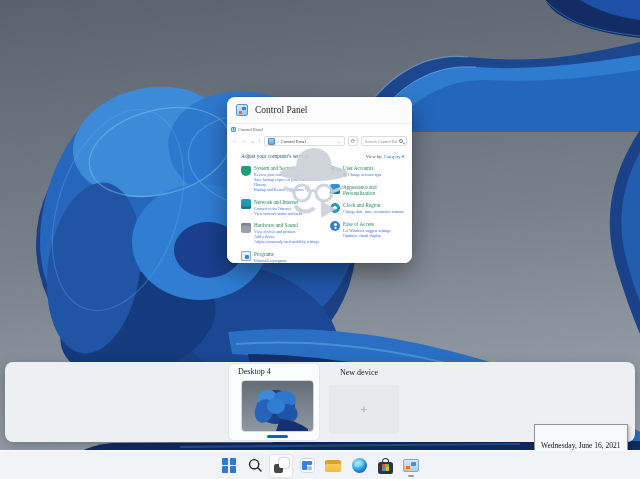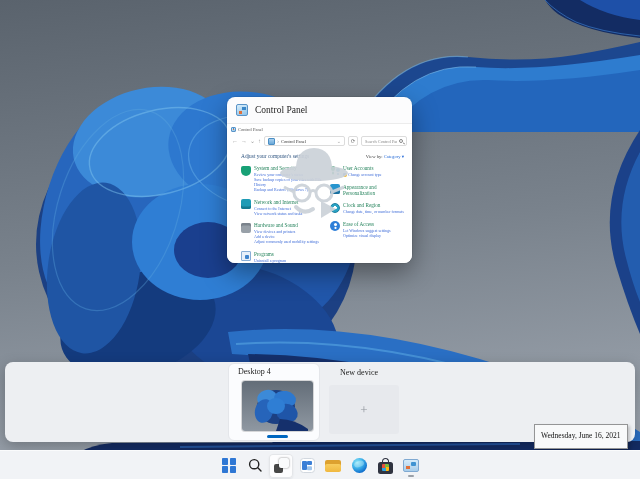--- a/index.html
+++ b/index.html
@@ -69,21 +69,21 @@
   .task-strip{position:absolute;left:5px;top:362px;width:630px;height:80px;background:#edeff2;border-radius:8px;box-shadow:0 4px 14px rgba(0,0,0,.25);}
   .desktop-card{position:absolute;left:228px;top:363px;width:92px;height:78px;background:#fbfcfe;border-radius:6px;border:1px solid #e4e6ea;box-sizing:border-box;}
   .desktop-label{position:absolute;left:238px;top:367px;font-size:8px;color:#1b1b1b;}
   .desktop-thumb{position:absolute;left:242px;top:381px;width:71px;height:50px;border-radius:3px;overflow:hidden;box-shadow:0 0 0 1px rgba(0,0,0,.15);}
   .desktop-indicator{position:absolute;left:267px;top:435px;width:21px;height:3px;background:#0067c0;border-radius:1.5px;}
   .newdesktop-label{position:absolute;left:340px;top:368px;font-size:8px;color:#1b1b1b;}
   .newdesktop-tile{position:absolute;left:329px;top:385px;width:70px;height:49px;background:#e7e9ed;border-radius:3px;display:flex;align-items:center;justify-content:center;}
   .plus-glyph{font-size:13px;font-weight:300;color:#90959c;line-height:1;}
 
   
-  .tooltip{position:absolute;left:534px;top:424px;height:15px;line-height:14px;padding:4px 6px;background:#f8f9fa;border:1px solid #949596;font-size:7.5px;color:#111;box-shadow:2px 2px 3px rgba(0,0,0,.2);white-space:nowrap;}
+  .tooltip{position:absolute;left:534px;top:424px;height:15px;line-height:14px;padding:14px 6px;background:#f8f9fa;border:1px solid #949596;font-size:7.5px;color:#111;box-shadow:2px 2px 3px rgba(0,0,0,.2);white-space:nowrap;}
 
   
   .taskbar{position:absolute;left:0;top:450px;width:640px;height:29px;background:#f1f3f6;box-sizing:border-box;border-top:1px solid rgba(255,255,255,.65);}
   .tb-center{position:absolute;left:50%;top:0;height:29px;transform:translateX(-50%);display:flex;align-items:center;gap:2px;}
   .tb-slot{width:24px;height:24px;border-radius:4px;display:flex;align-items:center;justify-content:center;position:relative;flex:none;}
   .tb-slot.active{background:#fdfdfe;box-shadow:inset 0 0 0 1px #e4e6e9,0 1px 2px rgba(0,0,0,.08);}
 
   .win-logo{display:grid;grid-template-columns:6.5px 6.5px;grid-template-rows:6.5px 6.5px;gap:1.2px;}
   .win-logo span{background:#2e77d4;border-radius:0.8px;}
 

